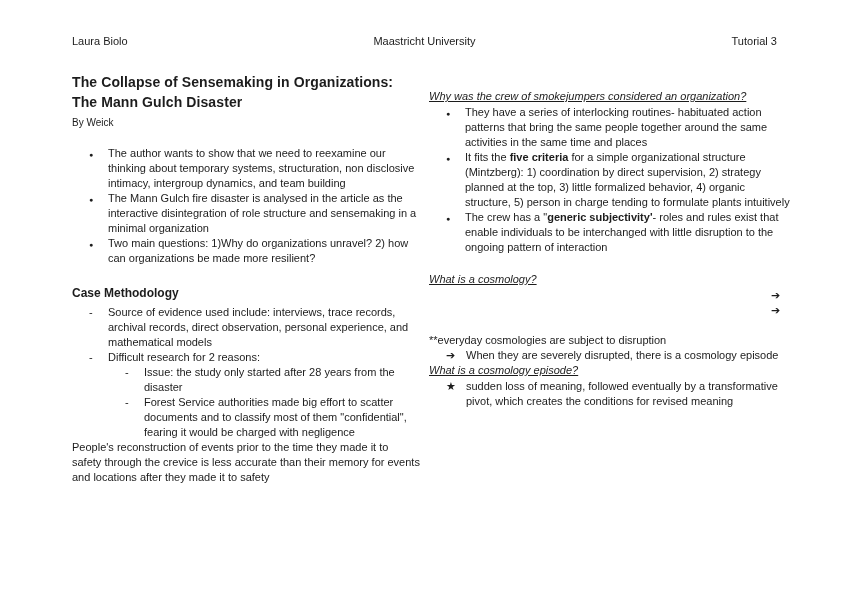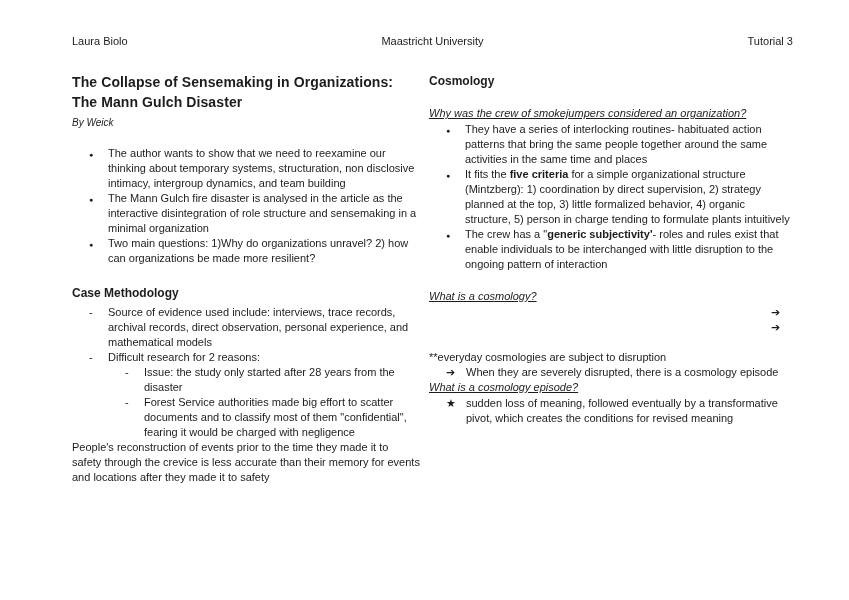--- a/index.html
+++ b/index.html
@@ -8,39 +8,39 @@
     background: #ffffff;
     font-family: "Liberation Sans", sans-serif;
     color: #1c1c1c;
     position: relative;
     overflow: hidden;
   }
   .page { position: absolute; inset: 0; background: #ffffff; }
 
   
   .header {
-    position: absolute; top: 34px; left: 72px; right: 56px;
+    position: absolute; top: 34px; left: 72px; right: 72px;
     display: flex; align-items: baseline;
     font-size: 11px; line-height: 15px;
   }
   .header .h-left  { flex: 1; text-align: left; }
   .header .h-mid   { flex: 1.2; text-align: center; }
   .header .h-right { flex: 1; text-align: right; }
 
   
   .cols {
     position: absolute; top: 72px; left: 72px; right: 58px;
     display: flex; gap: 9px;
   }
   .col { font-size: 11px; line-height: 15px; }
   .col-left  { width: 348px; flex: none; }
   .col-right { flex: 1; }
 
   .title { font-size: 14px; font-weight: bold; line-height: 20px; letter-spacing: .1px; }
-  .byline { font-size: 10px; font-style: italic; margin-top: 3px; }
+  .byline { font-size: 10px; margin-top: 3px; }
 
   .h2 { font-size: 12px; font-weight: bold; line-height: 16px; }
   .h2-case { margin-top: 19px; margin-bottom: 4px; }
   .h2-cosmo { margin-top: 1px; }
 
   .list { margin: 0; }
   .list-intro { margin-top: 16px; }
   .li { display: flex; align-items: flex-start; }
   .li .marker { flex: none; width: 19px; line-height: 15px; }
   .li .marker.bullet { font-size: 7px; line-height: 15px; padding-top: 1px; }
@@ -113,21 +113,20 @@
           <div class="li indent-1">
             <span class="marker dash">-</span>
             <span class="li-text"><span>Forest Service authorities made big effort to scatter documents and to classify most of them "confidential", fearing it would be charged with negligence</span></span>
           </div>
         </div>
 
       <div class="para">People's reconstruction of events prior to the time they made it to safety through the crevice is less accurate than their memory for events and locations after they made it to safety</div>
     </div>
 
     <div class="col col-right">
-      <div class="h2 h2-cosmo">Cosmology</div>
 
       <div class="question">Why was the crew of smokejumpers considered an organization?</div>
       <div class="list">
           <div class="li indent-0">
             <span class="marker bullet">●</span>
             <span class="li-text"><span>They have a series of interlocking routines- habituated action patterns that bring the same people together around the same activities in the same time and places</span></span>
           </div>
           <div class="li indent-0">
             <span class="marker bullet">●</span>
             <span class="li-text"><span>It fits the </span><span class="b">five criteria</span><span> for a simple organizational structure (Mintzberg): 1) coordination by direct supervision, 2) strategy planned at the top, 3) little formalized behavior, 4) organic structure, 5) person in charge tending to formulate plants intuitively</span></span>

